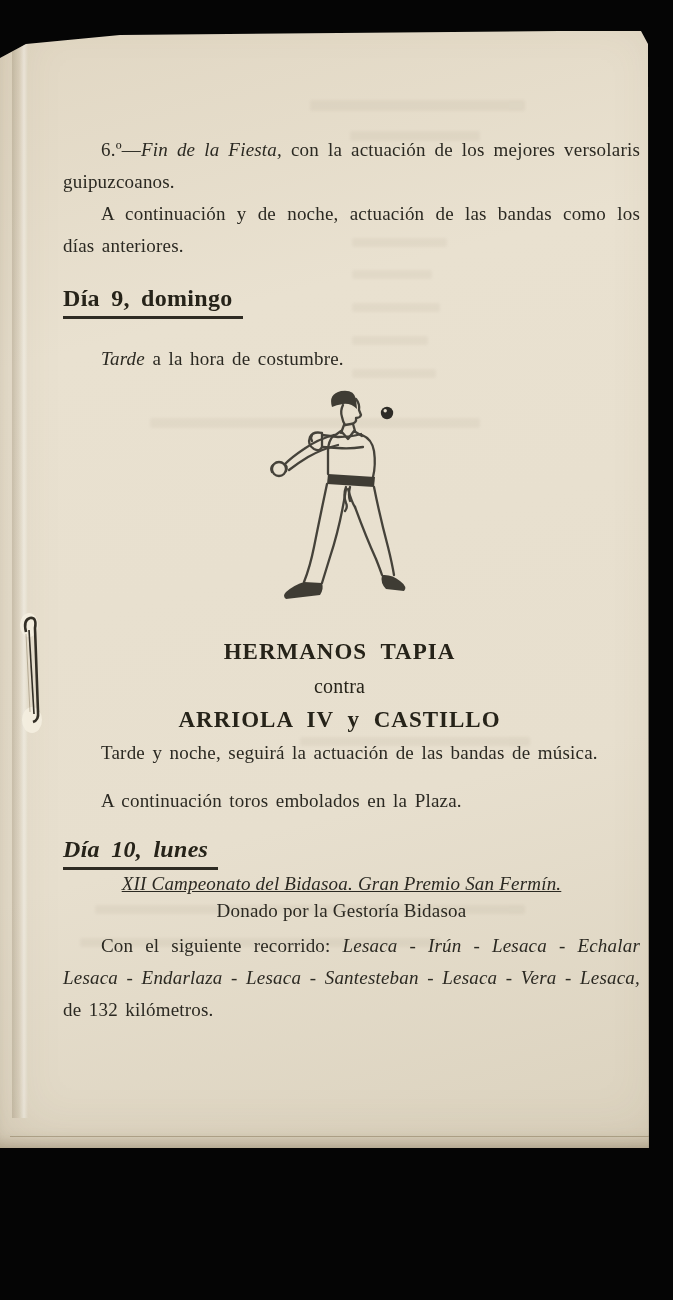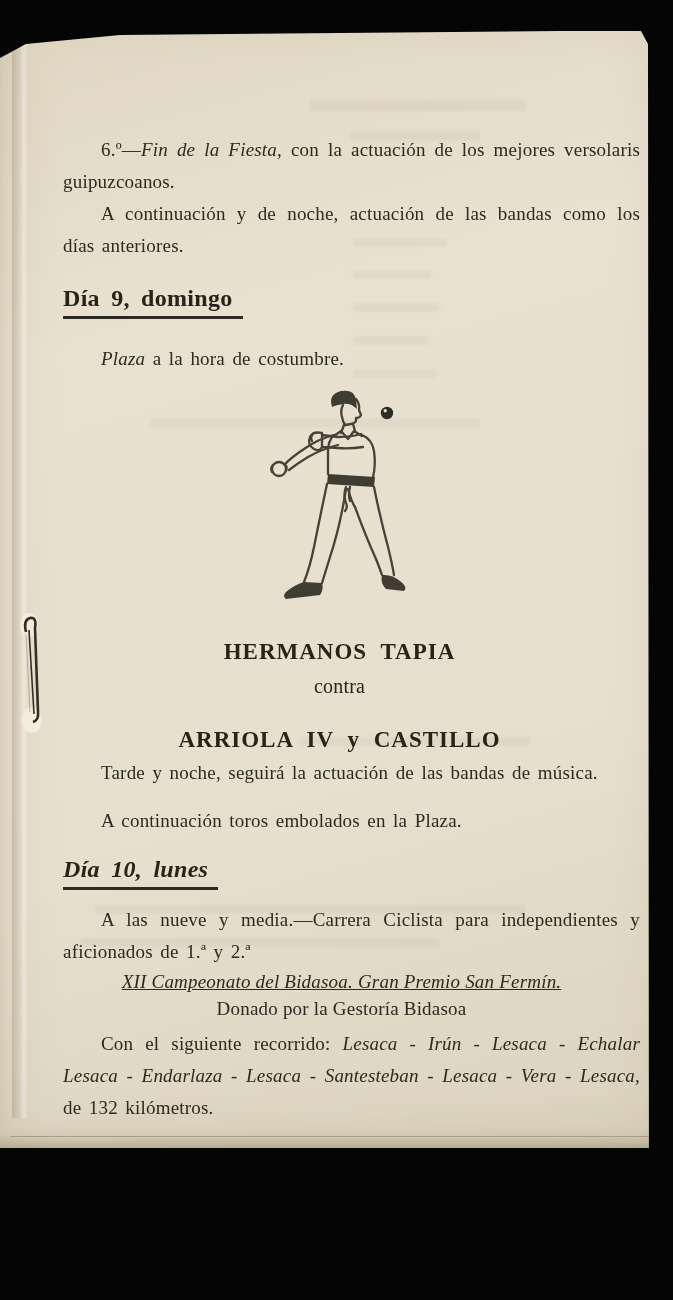--- a/index.html
+++ b/index.html
@@ -25,21 +25,21 @@
   .content{position:absolute;left:63px;right:33px;top:134px;color:#2b2922;
            font-size:19px;line-height:32px;letter-spacing:.2px;}
   .para{margin:0;text-indent:38px;text-align:justify;word-spacing:2.5px;}
   .para i{font-style:italic;}
   .day-heading{margin:20px 0 0;font-size:24px;line-height:32px;font-weight:bold;
                letter-spacing:.3px;word-spacing:5px;color:#262319;}
   .day-heading span{display:inline-block;border-bottom:3px solid #2e2b23;padding:0 10px 2px 0;}
   .mt24{margin-top:24px;} .mt16{margin-top:16px;} .mt14{margin-top:14px;}
   .illustration{margin:4px auto 0;width:224px;height:232px;}
   .match{margin-top:24px;text-align:center;color:#262319;transform:translateX(-12px);}
-  .match .team{font-size:23px;font-weight:bold;letter-spacing:1px;word-spacing:7px;line-height:34px;margin-top:20px;}
+  .match .team{font-size:23px;font-weight:bold;letter-spacing:1px;word-spacing:7px;line-height:34px;}
   .match .versus{font-size:20px;line-height:34px;word-spacing:2px;}
   .center{margin:0;text-align:center;text-indent:0;line-height:27px;transform:translateX(-10px);}
   .italic{font-style:italic;text-decoration:underline;}
   .heading-gap{margin-top:16px;font-style:italic;}
   .route{margin-top:6px;}
 </style>
 </head>
 <body>
 
 <div class="scan">
@@ -69,21 +69,21 @@
     </svg>
 
     <div class="content">
 
       <p class="para"><span>6.º—</span><i>Fin de la Fiesta,</i><span> con la actuación de los mejores ver­solaris guipuzcoanos.</span></p>
 
       <p class="para">A continuación y de noche, actuación de las bandas como los días anteriores.</p>
 
       <h2 class="day-heading"><span>Día 9, domingo</span></h2>
 
-      <p class="para mt24"><i>Plaza</i><span> a la hora de costumbre.</span></p>
+      <p class="para mt24"><i>Tarde</i><span> a la hora de costumbre.</span></p>
 
 
       <figure class="illustration" style="margin-left:auto;margin-right:auto;" aria-label="pelota-player-line-drawing">
         <svg width="224" height="232" viewBox="0 0 220 232">
           <g stroke="#45423a" stroke-width="2.3" fill="none" stroke-linecap="round" stroke-linejoin="round">
 
             <g>
               <circle cx="145" cy="34" r="6.2" fill="#2e2c27" stroke="none"></circle>
               <circle cx="143.2" cy="31.8" r="1.7" fill="#e7dfce" stroke="none"></circle>
             </g>
@@ -131,21 +131,20 @@
         <div class="team">HERMANOS TAPIA</div>
         <div class="versus">contra</div>
         <div class="team">ARRIOLA IV y CASTILLO</div>
       </div>
 
       <p class="para">Tarde y noche, seguirá la actuación de las bandas de música.</p>
       <p class="para mt16">A continuación toros embolados en la Plaza.</p>
 
       <h2 class="day-heading heading-gap"><span>Día 10, lunes</span></h2>
 
-      <p class="para mt14">A las nueve y media.—Carrera Ciclista para independien­tes y aficionados de 1.ª y 2.ª</p>
 
       <p class="center italic">XII Campeonato del Bidasoa. Gran Premio San Fermín.</p>
       <p class="center">Donado por la Gestoría Bidasoa</p>
 
       <p class="para route"><span>Con el siguiente recorrido: </span><i>Lesaca - Irún - Lesaca - Echalar Lesaca - Endarlaza - Lesaca - Santesteban - Lesaca - Vera - Le­saca,</i><span> de 132 kilómetros.</span></p>
 
     </div>
   </div>
 </div>
 

